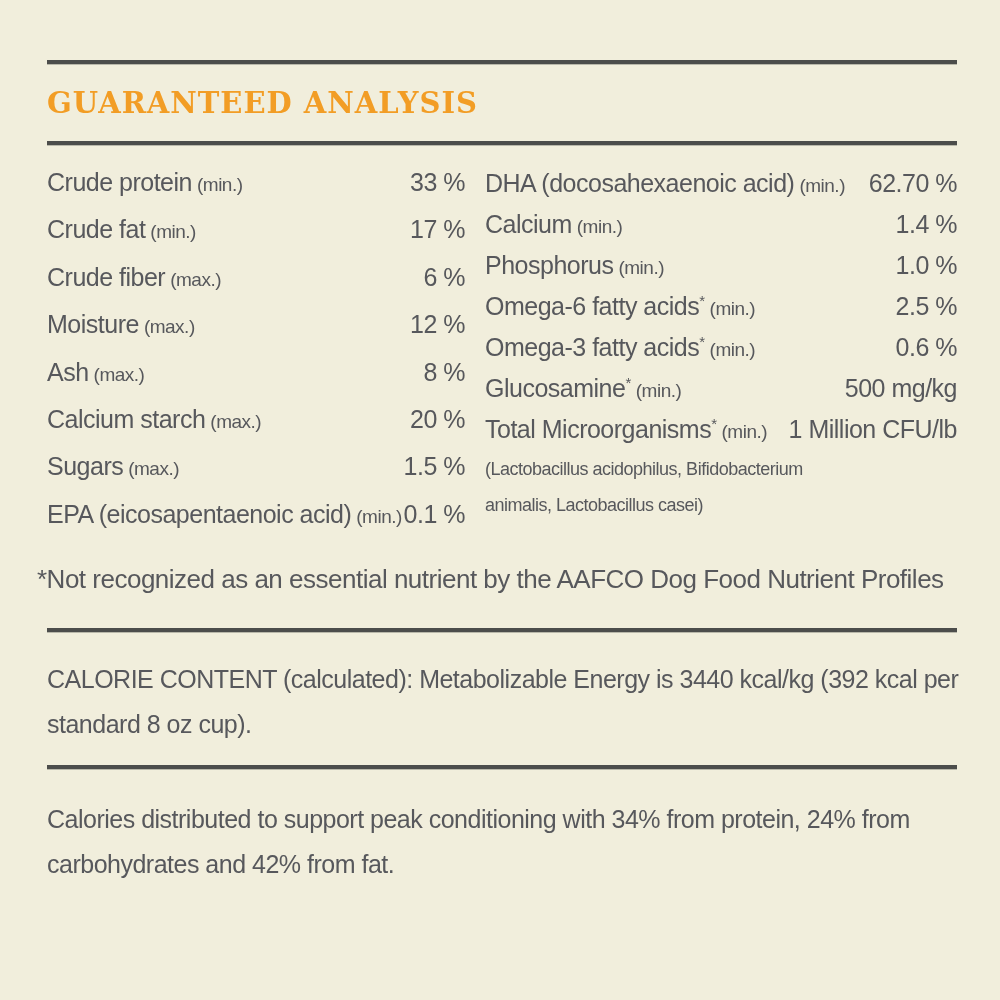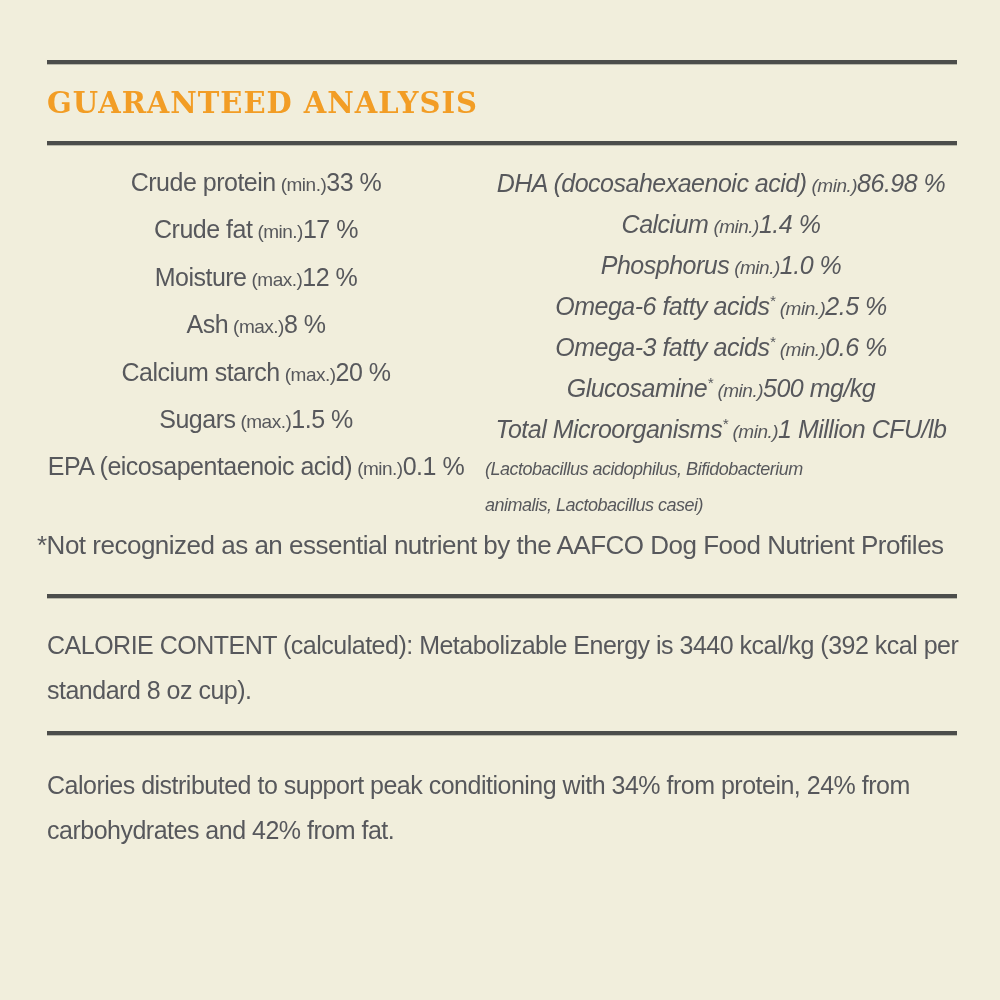--- a/index.html
+++ b/index.html
@@ -33,24 +33,24 @@
     letter-spacing:1px;
     color:#f29d25;
   }
   .columns{
     margin-top:14px;
     display:flex;
     gap:20px;
   }
   .col{letter-spacing:-0.5px;}
   .col-left{width:418px;}
-  .col-right{width:472px;padding-top:4px;font-style:italic;}
+  .col-right{width:472px;padding-top:4px;}
   .row{
     display:flex;
-    justify-content:center;
+    justify-content:space-between;
     align-items:baseline;
     white-space:nowrap;
   }
   .col-left .row{line-height:45.4px;}
   .col-right .row{line-height:39px;}
   .row .lbl{font-size:25px;}
   .row .val{font-size:25px;}
   .qual{
     font-size:19px;
     margin-left:5px;
@@ -60,21 +60,21 @@
     vertical-align:super;
     line-height:0;
   }
   .cont-line{
     display:block;
     font-size:18px;
     line-height:36px;
     white-space:nowrap;
   }
   .footnote{
-    margin:6px 0 0 -10px;
+    margin:24px 0 0 -10px;
     font-size:26px;
     line-height:33px;
     letter-spacing:-0.5px;
     white-space:nowrap;
   }
   .para{
     margin:24px 0 0 0;
     font-size:25px;
     line-height:45px;
     letter-spacing:-0.5px;
@@ -98,20 +98,24 @@
     <div class="col col-left">
       <div class="row">
         <span class="lbl"><span>Crude protein</span><span class="qual">(min.)</span></span>
         <span class="val">33 %</span>
       </div>
       <div class="row">
         <span class="lbl"><span>Crude fat</span><span class="qual">(min.)</span></span>
         <span class="val">17 %</span>
       </div>
       <div class="row">
+        <span class="lbl"><span>Crude fiber</span><span class="qual">(max.)</span></span>
+        <span class="val">6 %</span>
+      </div>
+      <div class="row">
         <span class="lbl"><span>Moisture</span><span class="qual">(max.)</span></span>
         <span class="val">12 %</span>
       </div>
       <div class="row">
         <span class="lbl"><span>Ash</span><span class="qual">(max.)</span></span>
         <span class="val">8 %</span>
       </div>
       <div class="row">
         <span class="lbl"><span>Calcium starch</span><span class="qual">(max.)</span></span>
         <span class="val">20 %</span>
@@ -122,21 +126,21 @@
       </div>
       <div class="row">
         <span class="lbl"><span>EPA (eicosapentaenoic acid)</span><span class="qual">(min.)</span></span>
         <span class="val">0.1 %</span>
       </div>
     </div>
 
     <div class="col col-right">
       <div class="row">
         <span class="lbl"><span>DHA (docosahexaenoic acid)</span><span class="qual">(min.)</span></span>
-        <span class="val">86.98 %</span>
+        <span class="val">62.70 %</span>
       </div>
       <div class="row">
         <span class="lbl"><span>Calcium</span><span class="qual">(min.)</span></span>
         <span class="val">1.4 %</span>
       </div>
       <div class="row">
         <span class="lbl"><span>Phosphorus</span><span class="qual">(min.)</span></span>
         <span class="val">1.0 %</span>
       </div>
       <div class="row">

